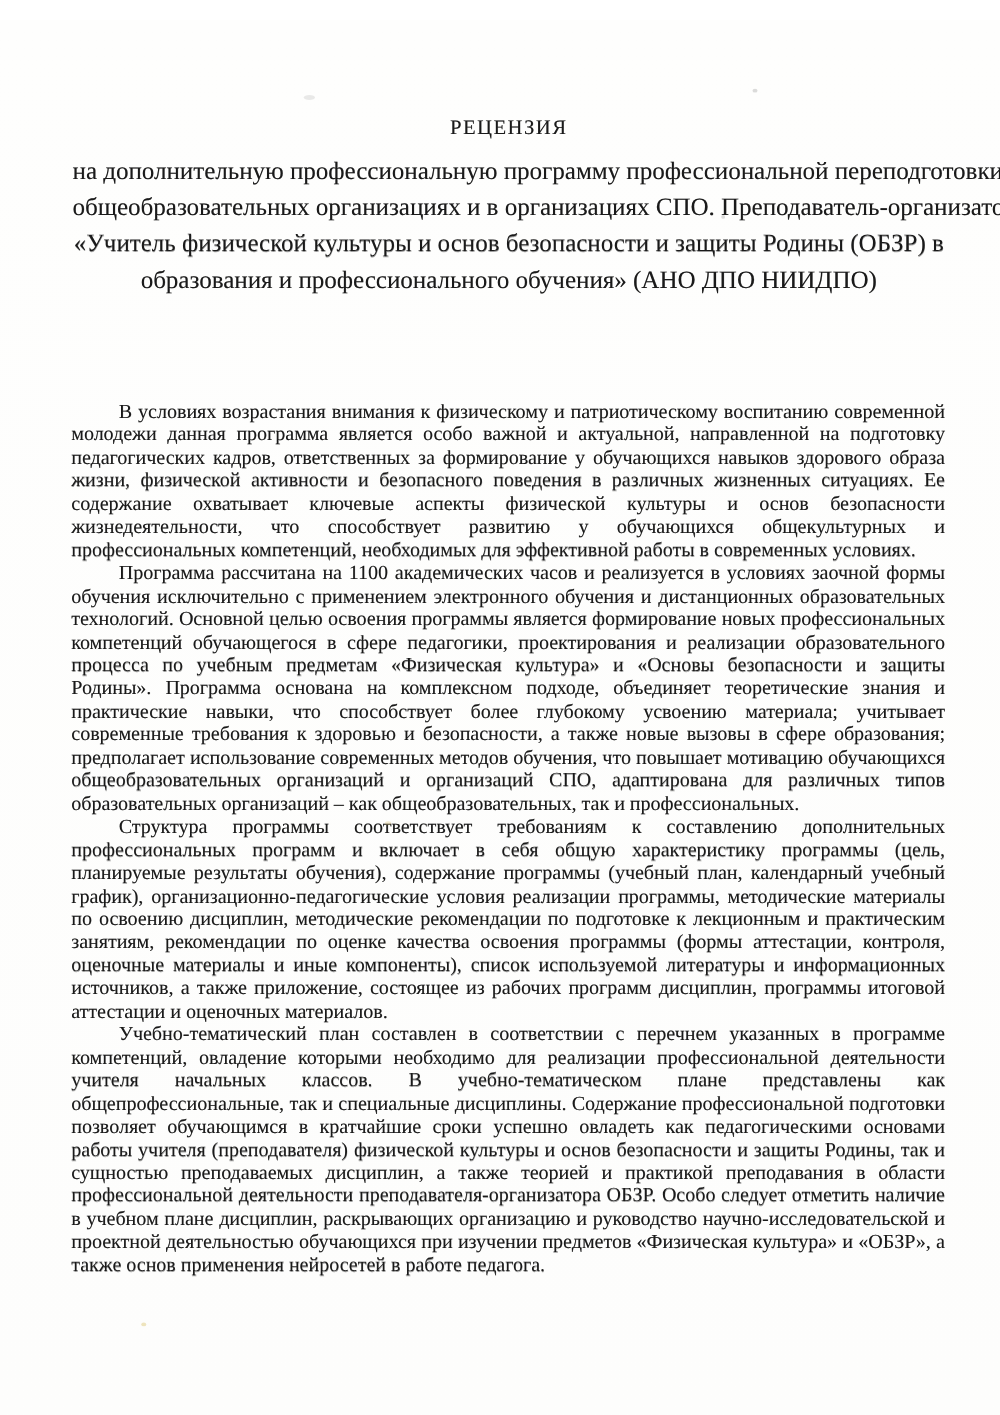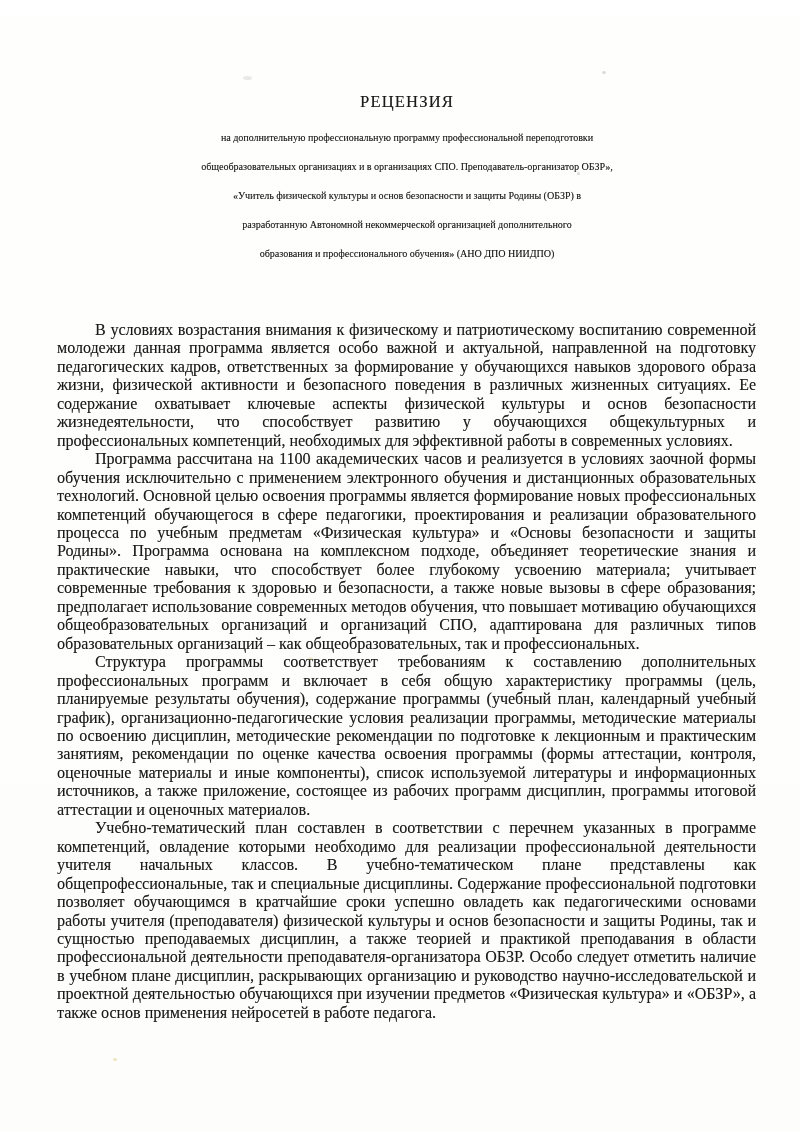--- a/index.html
+++ b/index.html
@@ -28,21 +28,21 @@
     font-size: 16px;
   }
   .doc-title {
     font-size: 16.5px;
     letter-spacing: 1.2px;
     line-height: 20px;
     margin-bottom: 11px;
   }
   .header-line {
     line-height: 29px;
-    font-size: 10px;
+    font-size: 20px;
     white-space: nowrap;
   }
   .doc-body {
     position: absolute;
     top: 305px;
     left: 57px;
     right: 44px;
     font-size: 16px;
     line-height: 18.45px;
     text-align: justify;
@@ -66,21 +66,20 @@
 </head>
 <body>
 
 <div class="page">
 
   <div class="doc-header">
     <div class="doc-title">РЕЦЕНЗИЯ</div>
     <div class="header-line">на дополнительную профессиональную программу профессиональной переподготовки</div>
     <div class="header-line">общеобразовательных организациях и в организациях СПО. Преподаватель-организатор ОБЗР»,</div>
     <div class="header-line">«Учитель физической культуры и основ безопасности и защиты Родины (ОБЗР) в</div>
-    <div class="header-line">разработанную Автономной некоммерческой организацией дополнительного</div>
     <div class="header-line">образования и профессионального обучения» (АНО ДПО НИИДПО)</div>
   </div>
 
   <div class="doc-body">
     <p>В условиях возрастания внимания к физическому и патриотическому воспитанию современной молодежи данная программа является особо важной и актуальной, направленной на подготовку педагогических кадров, ответственных за формирование у обучающихся навыков здорового образа жизни, физической активности и безопасного поведения в различных жизненных ситуациях. Ее содержание охватывает ключевые аспекты физической культуры и основ безопасности жизнедеятельности, что способствует развитию у обучающихся общекультурных и профессиональных компетенций, необходимых для эффективной работы в современных условиях.</p>
     <p>Программа рассчитана на 1100 академических часов и реализуется в условиях заочной формы обучения исключительно с применением электронного обучения и дистанционных образовательных технологий. Основной целью освоения программы является формирование новых профессиональных компетенций обучающегося в сфере педагогики, проектирования и реализации образовательного процесса по учебным предметам «Физическая культура» и «Основы безопасности и защиты Родины». Программа основана на комплексном подходе, объединяет теоретические знания и практические навыки, что способствует более глубокому усвоению материала; учитывает современные требования к здоровью и безопасности, а также новые вызовы в сфере образования; предполагает использование современных методов обучения, что повышает мотивацию обучающихся общеобразовательных организаций и организаций СПО, адаптирована для различных типов образовательных организаций – как общеобразовательных, так и профессиональных.</p>
     <p>Структура программы соответствует требованиям к составлению дополнительных профессиональных программ и включает в себя общую характеристику программы (цель, планируемые результаты обучения), содержание программы (учебный план, календарный учебный график), организационно-педагогические условия реализации программы, методические материалы по освоению дисциплин, методические рекомендации по подготовке к лекционным и практическим занятиям, рекомендации по оценке качества освоения программы (формы аттестации, контроля, оценочные материалы и иные компоненты), список используемой литературы и информационных источников, а также приложение, состоящее из рабочих программ дисциплин, программы итоговой аттестации и оценочных материалов.</p>
     <p>Учебно-тематический план составлен в соответствии с перечнем указанных в программе компетенций, овладение которыми необходимо для реализации профессиональной деятельности учителя начальных классов. В учебно-тематическом плане представлены как общепрофессиональные, так и специальные дисциплины. Содержание профессиональной подготовки позволяет обучающимся в кратчайшие сроки успешно овладеть как педагогическими основами работы учителя (преподавателя) физической культуры и основ безопасности и защиты Родины, так и сущностью преподаваемых дисциплин, а также теорией и практикой преподавания в области профессиональной деятельности преподавателя-организатора ОБЗР. Особо следует отметить наличие в учебном плане дисциплин, раскрывающих организацию и руководство научно-исследовательской и проектной деятельностью обучающихся при изучении предметов «Физическая культура» и «ОБЗР», а также основ применения нейросетей в работе педагога.</p>
   </div>
 

